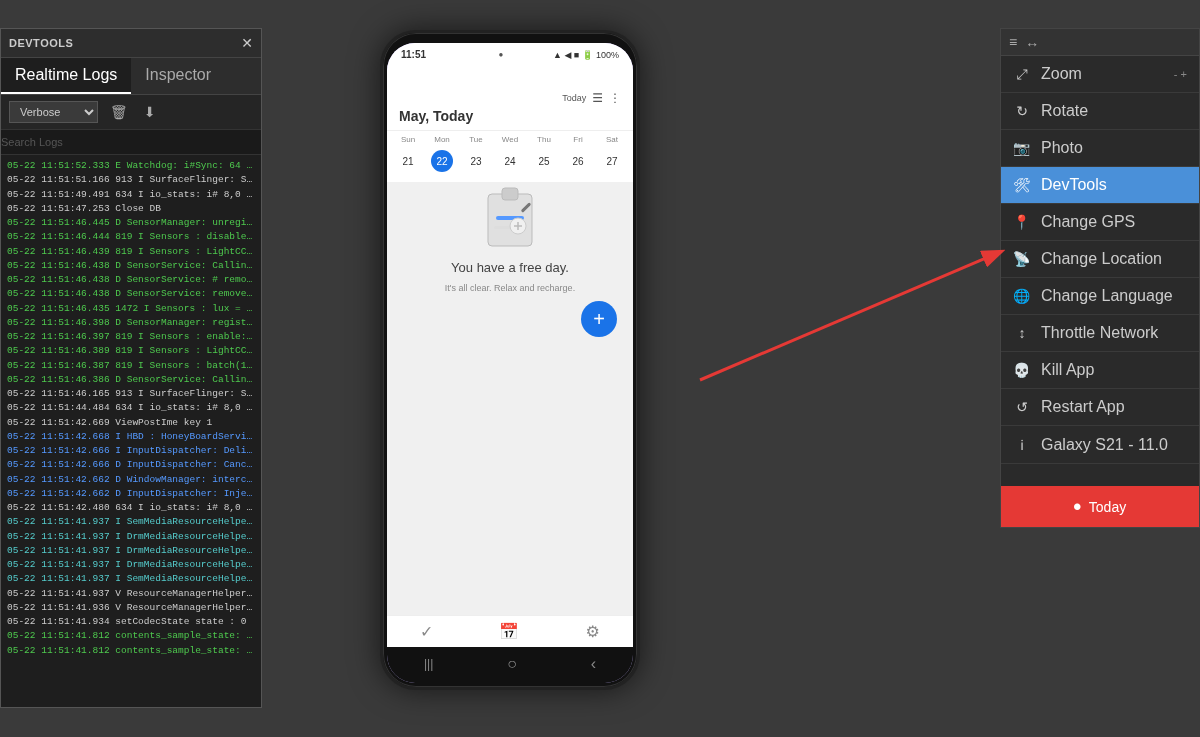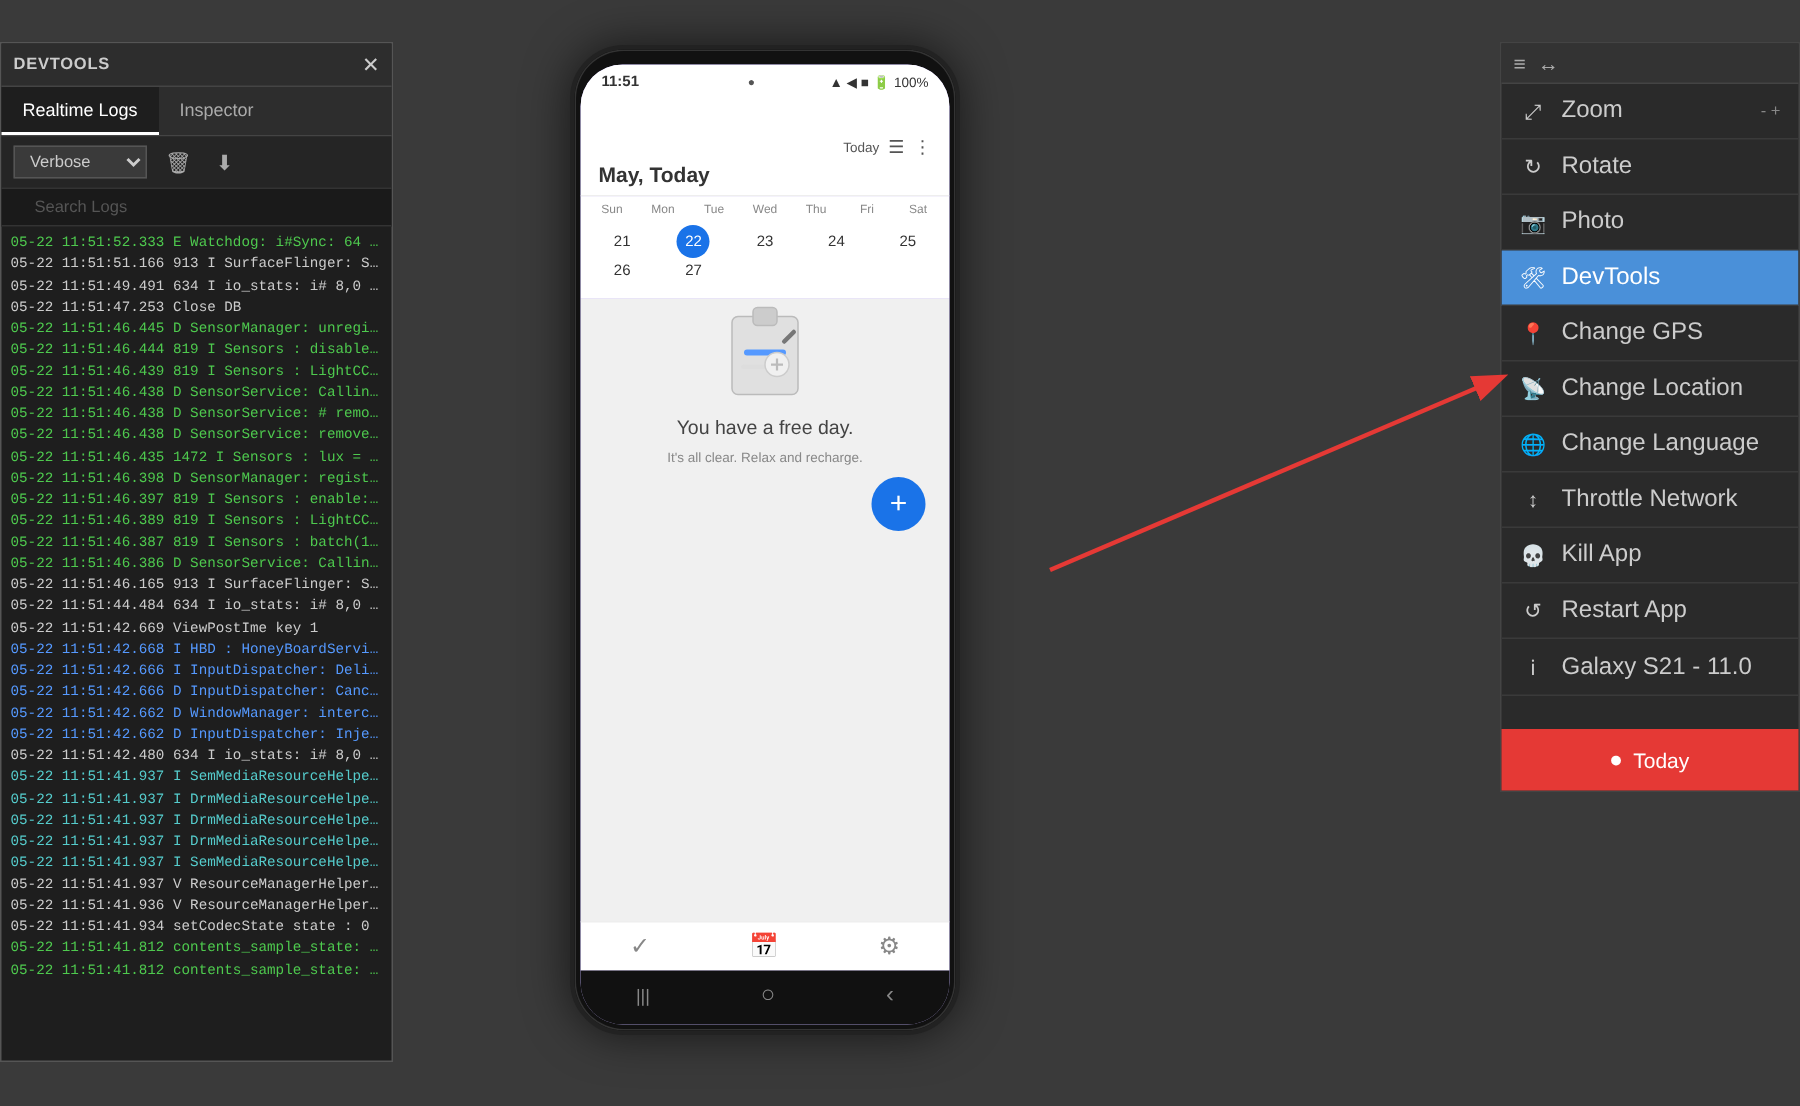--- a/index.html
+++ b/index.html
@@ -46,21 +46,21 @@
       border: none;
       color: #ccc;
     }
     .devtools-tabs {
       display: flex;
       background: #2d2d2d;
       border-bottom: 1px solid #444;
     }
     .devtools-tab {
       padding: 8px 14px;
-      font-size: 12px;
+      font-size: 16px;
       cursor: pointer;
       color: #aaa;
     }
     .devtools-tab.active {
       color: #fff;
       border-bottom: 2px solid #fff;
       background: #1e1e1e;
     }
     .devtools-toolbar {
       display: flex;
@@ -85,21 +85,21 @@
       color: #aaa;
       cursor: pointer;
       font-size: 14px;
       padding: 2px 4px;
     }
     .search-logs-input {
       width: 100%;
       background: #1a1a1a;
       border: none;
       border-bottom: 1px solid #333;
-      padding: 6px 22px;
+      padding: 6px 0;
       color: #aaa;
       font-size: 11px;
       outline: none;
     }
     .search-logs-input::placeholder { color: #555; }
     .log-content {
       flex: 1;
       overflow-y: auto;
       padding: 4px 6px;
       font-family: 'Courier New', monospace;
@@ -171,21 +171,21 @@
     .calendar-days-header {
       background: #fff;
       display: grid;
       grid-template-columns: repeat(7, 1fr);
       padding: 2px 4px;
     }
     .day-label { text-align: center; font-size: 8px; color: #888; padding: 2px 0; }
     .calendar-dates {
       background: #fff;
       display: grid;
-      grid-template-columns: repeat(5, 1fr);
+      grid-template-columns: repeat(7, 1fr);
       padding: 2px 4px 10px;
     }
     .date-cell {
       text-align: center;
       font-size: 10px;
       padding: 3px 0;
       color: #333;
       display: flex;
       align-items: center;
       justify-content: center;

